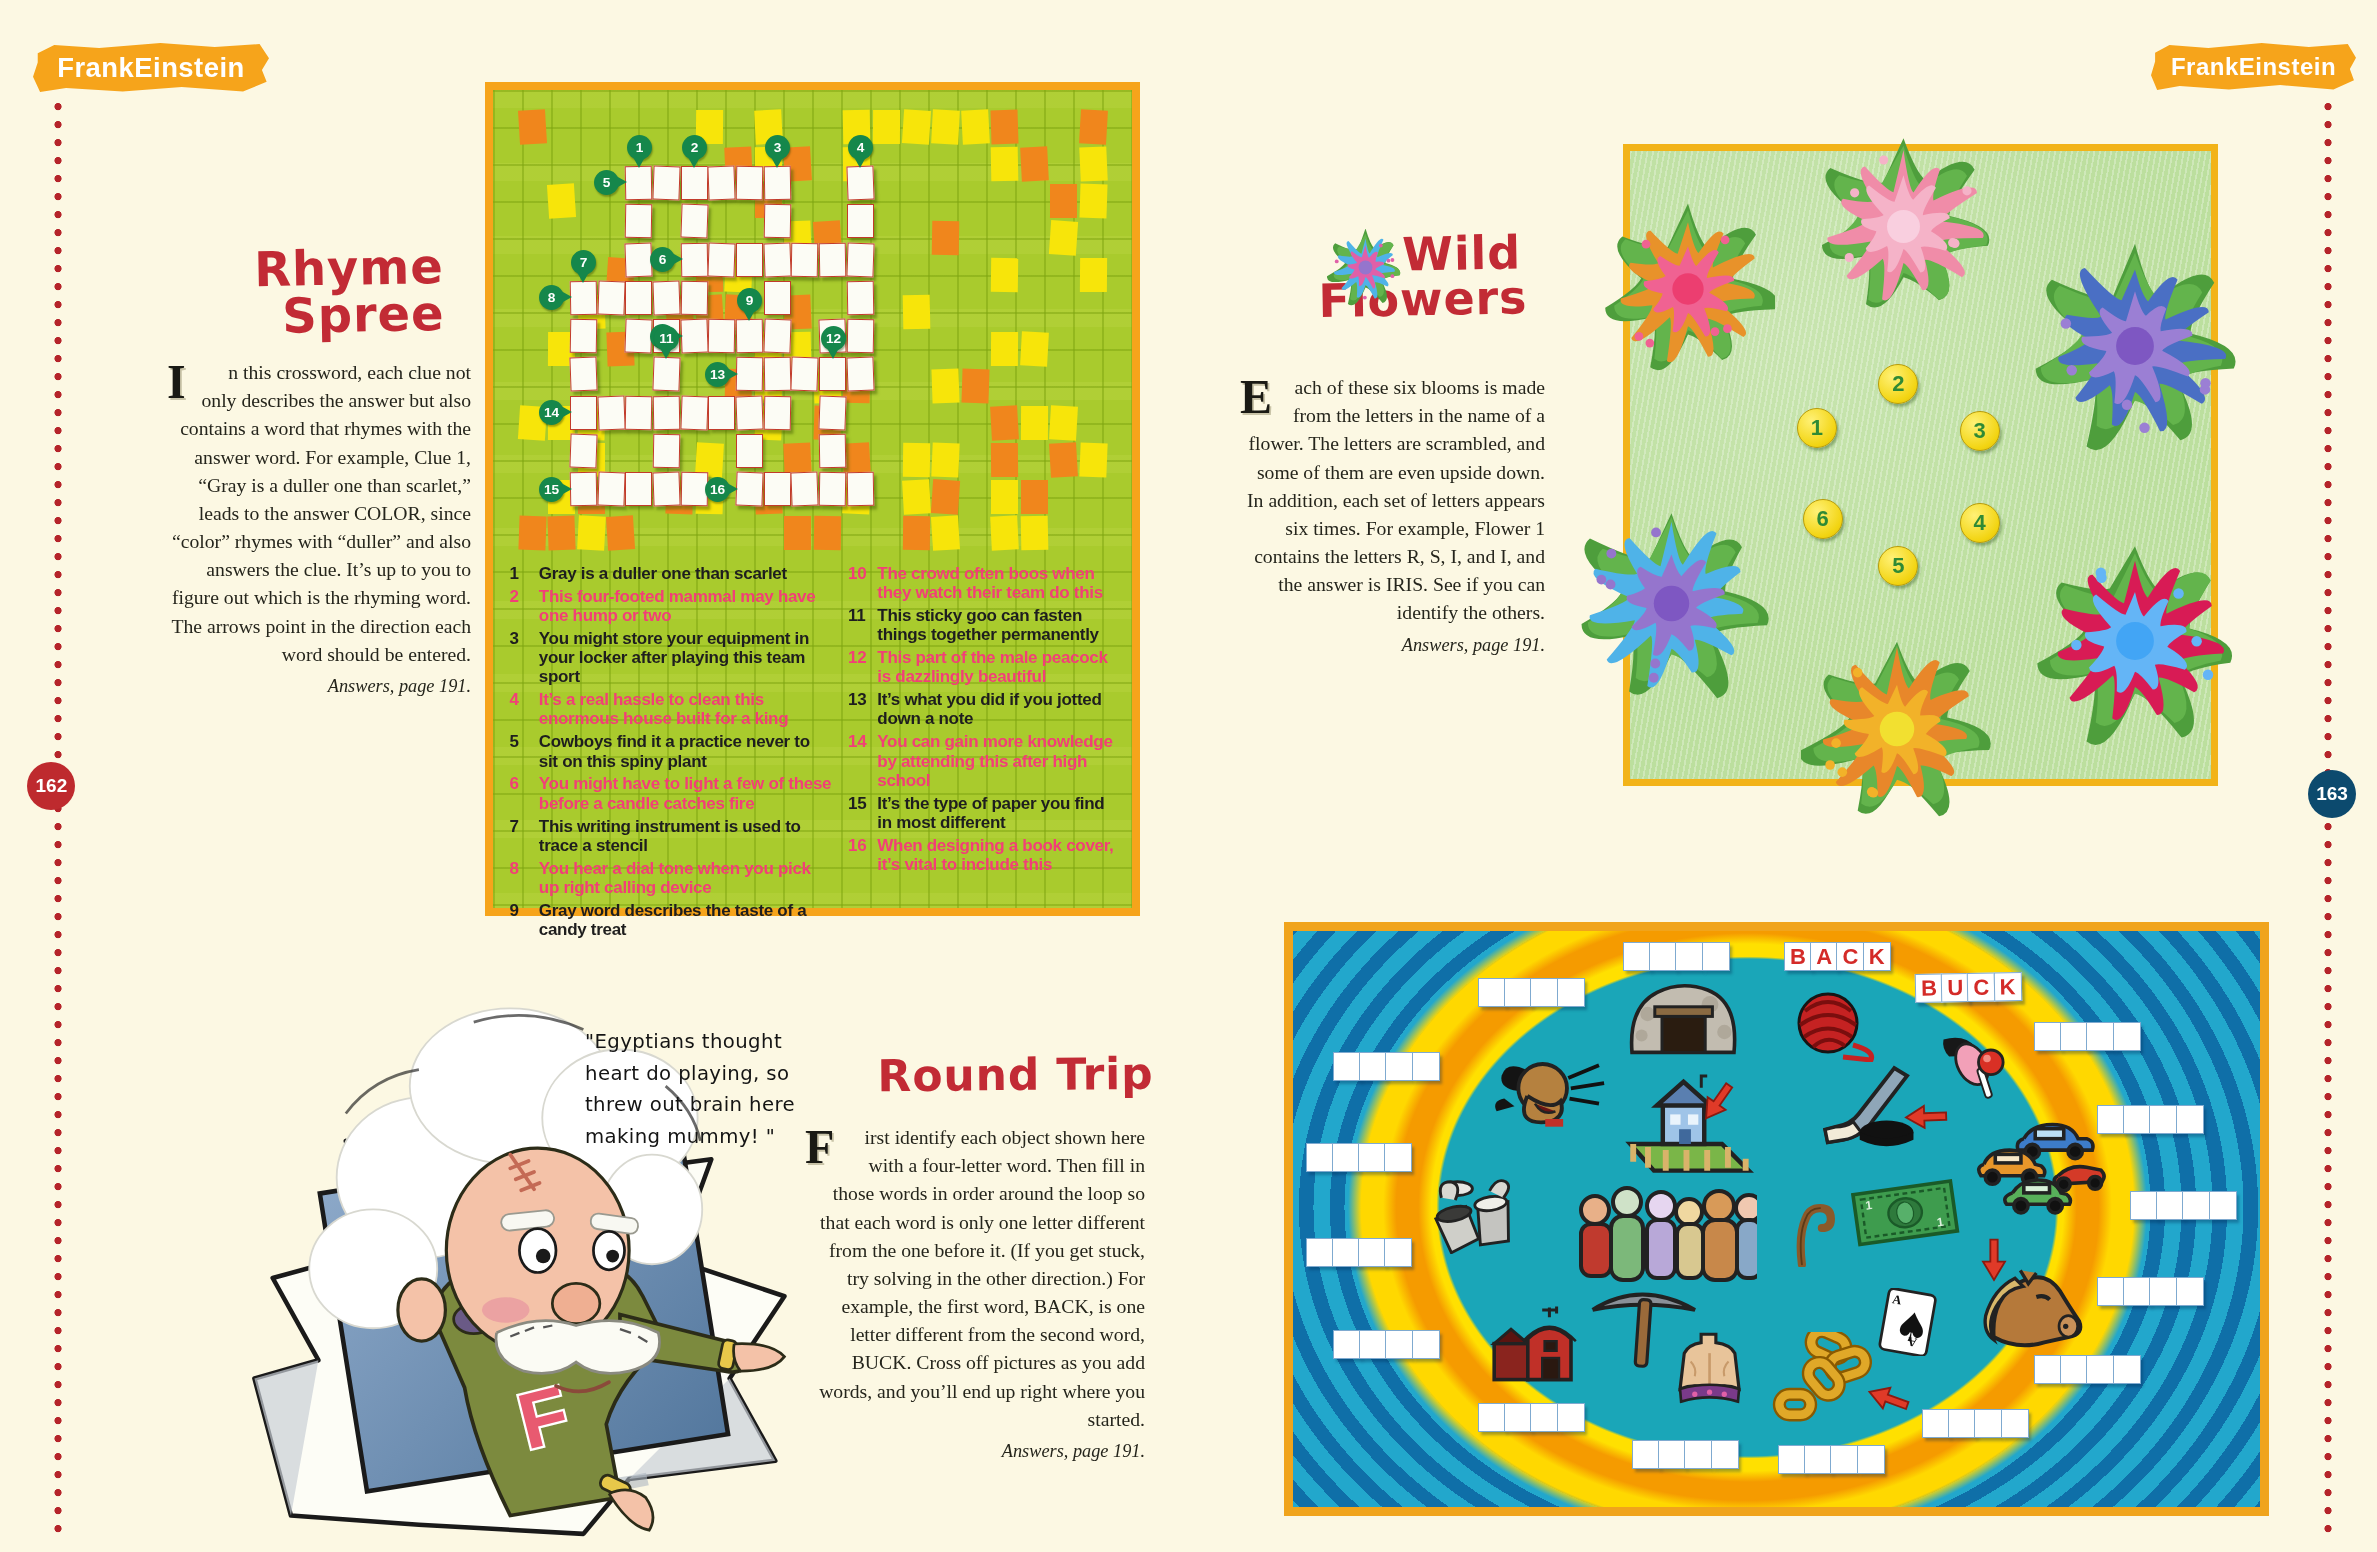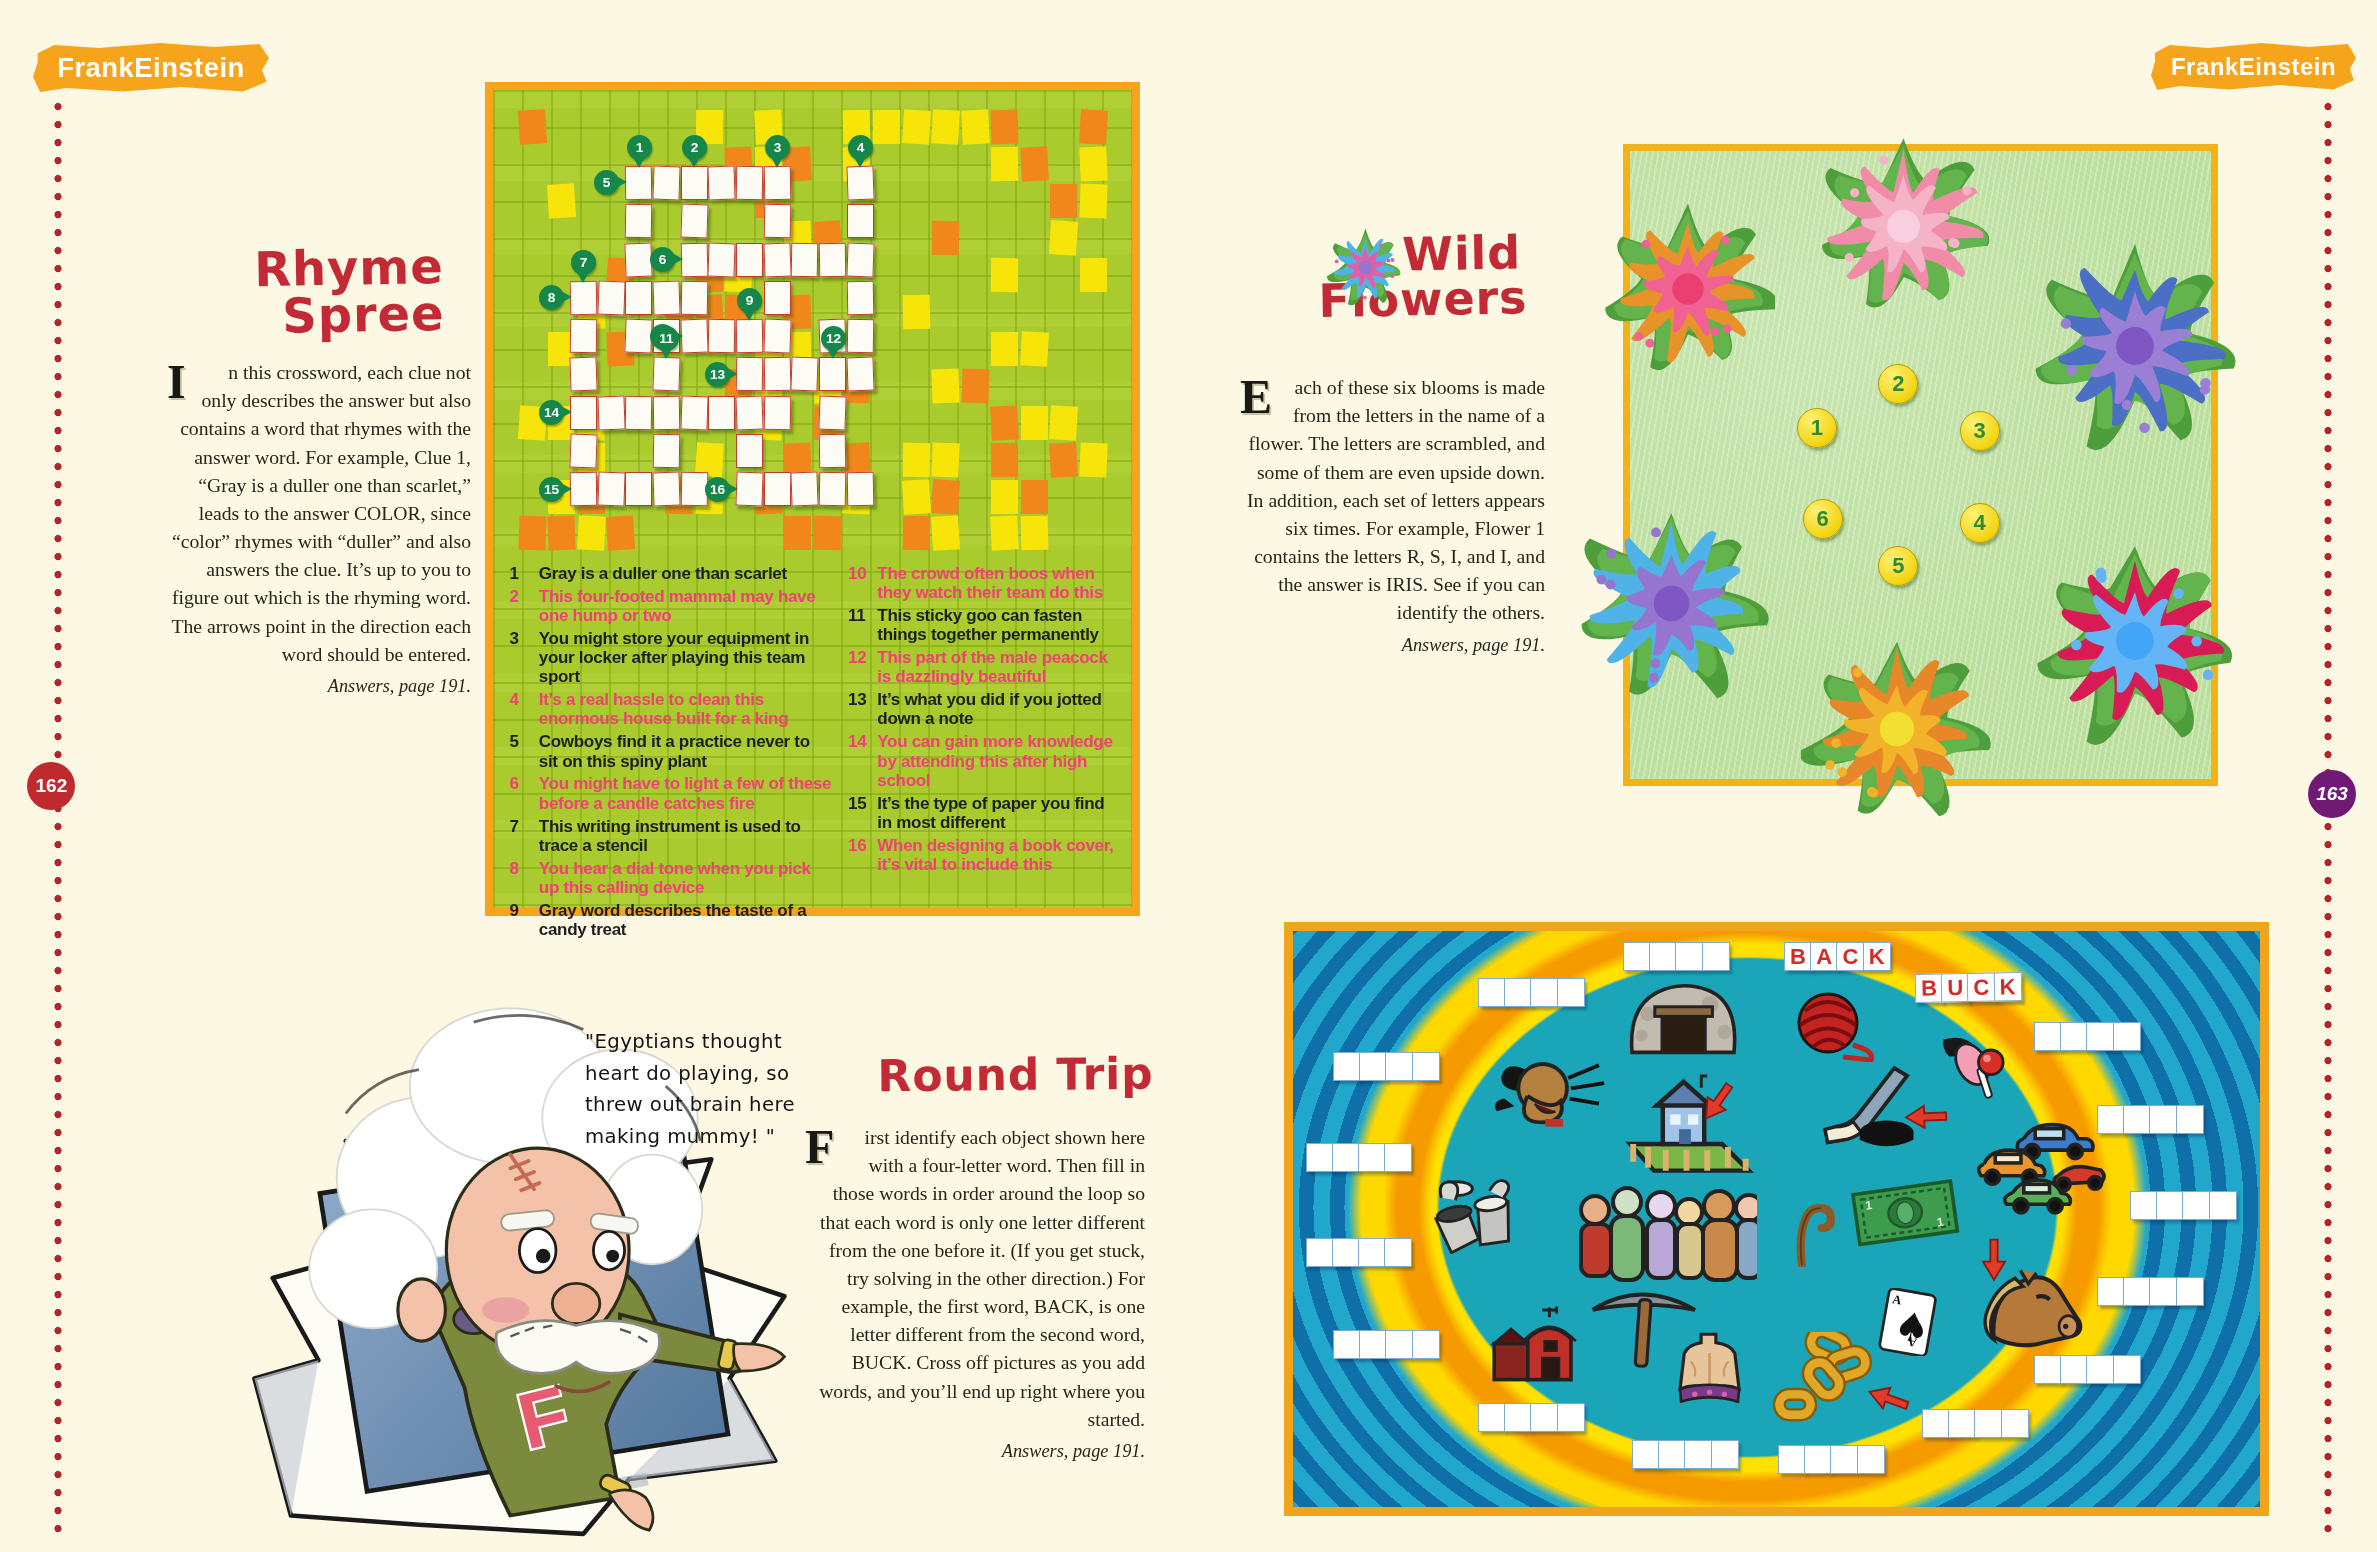--- a/index.html
+++ b/index.html
@@ -283,21 +283,21 @@
       <div class="clue pink">
         <span class="cn">6</span>
         <span class="ct">You might have to light a few of these before a candle catches fire</span>
       </div>
       <div class="clue black">
         <span class="cn">7</span>
         <span class="ct">This writing instrument is used to trace a stencil</span>
       </div>
       <div class="clue pink">
         <span class="cn">8</span>
-        <span class="ct">You hear a dial tone when you pick up this calling device</span>
+        <span class="ct">You hear a dial tone when you pick up right calling device</span>
       </div>
       <div class="clue black">
         <span class="cn">9</span>
         <span class="ct">Gray word describes the taste of a candy treat</span>
       </div>
     </div>
   <div class="cluecol" id="xw-clues-right" style="left:355px;top:474px;width:274px;">
       <div class="clue pink">
         <span class="cn">10</span>
         <span class="ct">The crowd often boos when they watch their team do this</span>
@@ -402,21 +402,21 @@
 </div>
 <div class="abs intro seriftext" style="left:805px;top:1123px;width:340px;">
   <span class="dropcap">F</span><span>irst identify each object shown here with a four-letter word. Then fill in those words in order around the loop so that each word is only one letter different from the one before it. (If you get stuck, try solving in the other direction.) For example, the first word, BACK, is one letter different from the second word, BUCK. Cross off pictures as you add words, and you’ll end up right where you started.</span>
   <div class="answers">Answers, page 191.</div>
 </div>
 
 <div class="abs banner" style="left:2151px;top:42px;width:205px;height:49px;font-size:24px;">
   <span>FrankEinstein</span>
 </div>
 <div class="abs dotline" style="left:2324px;top:102px;height:1432px;"></div>
-<div class="abs pagebadge" style="left:2308px;top:770px;background:#701a75;font-style:italic;">
+<div class="abs pagebadge" style="left:2308px;top:770px;background:#0c4a6e;">
   <span>163</span>
 </div>
 
 <div class="abs" style="left:1225px;top:233px;width:302px;">
   <div class="flower" id="wf-mini-flower" style="left:102px;top:-3.7px;"><svg width="77" height="77" viewBox="0 0 84 84">
         <path d="M42.0,-0.6 Q47.506321682562316,17.87522842756048 51.9,21.4 Q68.31780543622958,8.998515808644228 72.6,17.6 Q63.722521428872014,31.538985023352588 63.8,37.0 Q83.13327365627296,42 79.1,50.5 Q63.60388588933718,52.403883111918894 59.4,55.8 Q70.81392590466454,78.13152025680128 60.6,80.6 Q47.20906446681053,64.82240261514056 42.0,63.7 Q31.386111476583064,88.5024840327921 22.8,81.8 Q28.00986294299223,59.54307698795297 25.8,55.0 Q-0.06815391080806421,62.25895518353384 -0.1,51.6 Q17.391231144109682,42.00000000000003 19.8,36.9 Q0.7919166635052832,22.155232975438686 8.9,15.6 Q28.58060807669883,25.17261477262908 33.4,24.0 Z" fill="#4E9E3C"></path>
         <path d="M42.0,5.2 Q46.905786618299814,20.506344457786934 50.9,23.6 Q68.26940839138524,9.0592037833391 72.5,17.7 Q61.827825080370495,32.45142269513822 61.9,37.5 Q83.34349045067918,42 79.3,50.5 Q63.07330519767345,52.14836891758431 58.9,55.5 Q66.02911470045565,72.1315567835192 57.5,74.2 Q46.7069379442774,62.622442577401145 42.0,61.6 Q32.7526914521348,82.5151059524192 25.3,76.7 Q28.436756007568036,59.00777001655163 26.3,54.6 Q7.181052001605281,58.767921609606105 7.1,50.0 Q20.516218731834364,42.00000000000002 22.6,37.6 Q6.186862966585203,24.753302184831487 13.2,19.1 Q26.885942507962866,23.04757136383157 32.3,21.8 Z" fill="#63B44C"></path>
         <path d="M42.0,10.3 Q44.46131083905327,24.88120709556259 46.5,26.6 Q58.23065677794217,6.459819099588422 61.6,11.6 Q53.97367030583284,28.181647840489603 54.8,30.9 Q71.90659204888686,22.780200330087734 71.9,28.3 Q62.23287980328352,36.05909046131835 61.3,39.2 Q76.46760136897623,42 73.6,46.5 Q59.821454800437756,47.23285127211216 57.6,49.1 Q70.62850896212467,60.398425544471365 65.8,62.6 Q55.489290859565386,57.56747152030205 52.3,58.0 Q57.812021138048266,76.62349671586222 51.9,75.8 Q44.93722215021914,62.42882877941105 42.0,61.1 Q36.822553305009926,78.00993273136967 32.5,74.3 Q33.554686260342024,60.49265757847111 31.8,57.8 Q17.45662948578387,70.3245594946413 15.8,64.7 Q27.24374675886098,51.48326812729377 27.2,48.7 Q6.139797621586112,52.52950546043375 7.7,46.9 Q22.623478246939925,42 24.2,39.4 Q8.597610770114798,32.19217359466655 12.7,28.6 Q24.989783667886613,31.068197750159317 27.9,29.7 Q17.66437706714632,13.915193994992887 23.4,13.1 Q34.94225263294746,26.545688963410303 37.6,26.9 Z" fill="#4FB3E8"></path>
         <path d="M42.0,17.8 Q44.11808963525411,29.987716759262653 45.9,31.4 Q53.351662673018964,22.33834349994802 55.5,25.9 Q52.640539397582046,33.07152731596159 53.1,35.6 Q62.77496260255292,34.43853199467722 62.2,38.4 Q53.66955942995399,42 52.6,43.9 Q66.01362067868371,50.740243144000225 62.5,53.8 Q51.19156299436206,49.712637118511935 49.1,50.5 Q55.26274808304459,64.97175352781996 50.4,65.1 Q43.93735473564704,52.987284690425334 42.0,52.3 Q38.056633320140534,64.36394375957326 34.8,61.8 Q35.23919605989363,53.71005592427609 34.0,51.6 Q24.77031072011775,56.45742592004834 24.0,52.4 Q29.585494855974353,46.518510345569986 30.0,44.1 Q20.908463882550226,42 22.8,38.6 Q31.318499332504096,38.11225169973692 32.9,36.7 Q22.869793508079766,25.947850788284526 27.1,24.3 Q35.61034809458815,30.932798257147375 38.0,30.9 Z" fill="#E060A8"></path>
         <circle cx="42" cy="42" r="7.56" fill="#9575CD"></circle>

